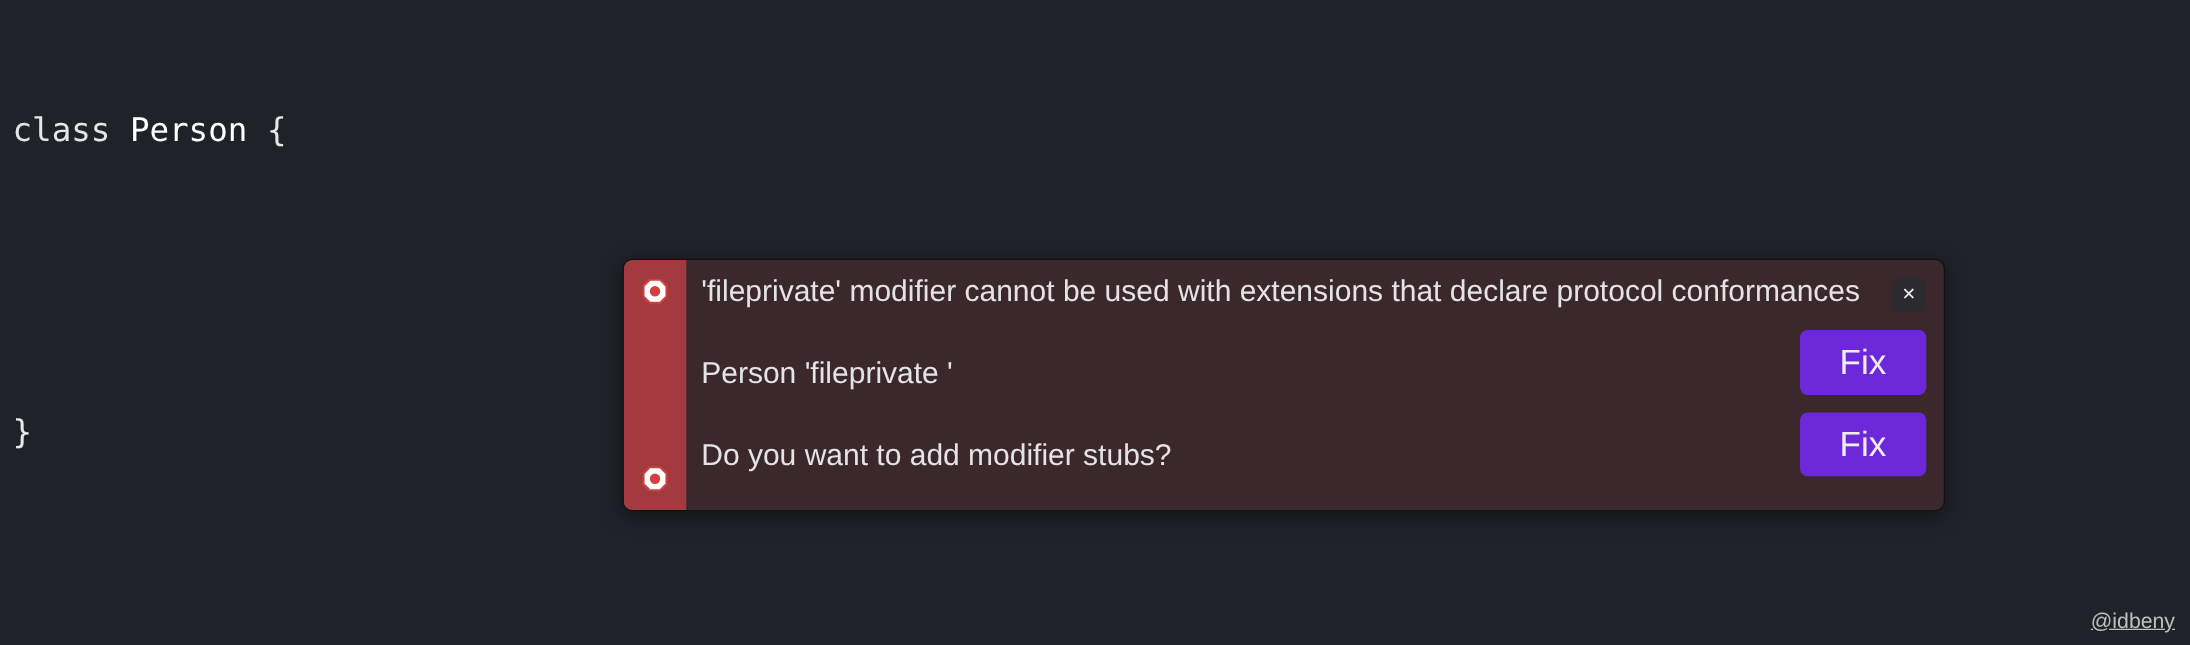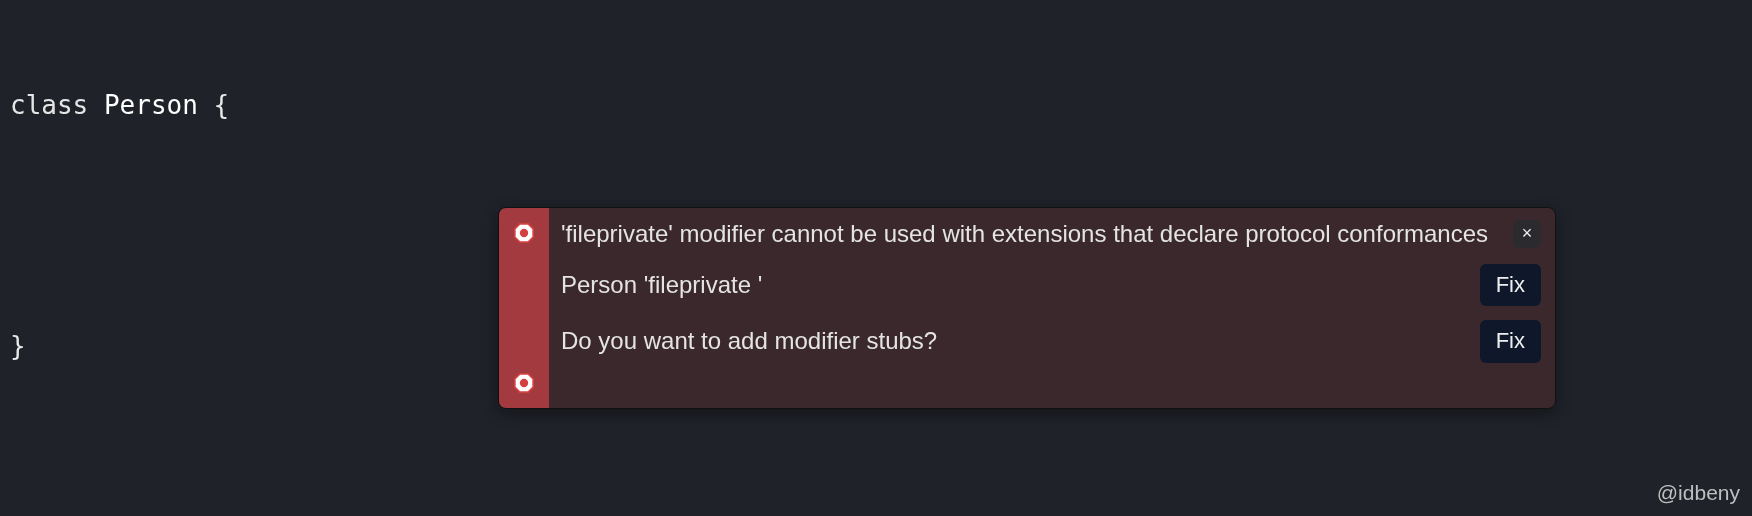--- a/index.html
+++ b/index.html
@@ -48,21 +48,21 @@
   }
   .popup-body {
     flex: 1;
     padding: 10px 14px 12px 12px;
     display: flex;
     flex-direction: column;
     gap: 14px;
   }
   .popup-row {
     display: flex;
-    align-items: center;
+    align-items: flex-end;
     gap: 12px;
   }
   .popup-msg {
     flex: 1;
     line-height: 1.35;
   }
   .err-icon {
     width: 20px; height: 20px;
     flex-shrink: 0;
   }
@@ -77,37 +77,38 @@
     width: 28px; height: 28px;
     border-radius: 6px;
     background: #2b2b2f;
     color: #eee;
     display:flex; align-items:center; justify-content:center;
     font-size: 18px;
     cursor:pointer;
     flex-shrink:0;
   }
   .fix-btn {
-    background: #0f172a;
+    background: #6d28d9;
     color: #eee;
     border-radius: 6px;
-    padding: 4px 16px;
-    font-size: 22px;
+    padding: 4px 32px;
+    font-size: 28px;
     cursor:pointer;
     flex-shrink:0;
     align-self: center;
   }
   .watermark {
     position:absolute;
     right: 12px;
     bottom: 6px;
     color:#d0d0d0;
     font-family: -apple-system, sans-serif;
-    font-size: 21px;
+    font-size: 17px;
     opacity:0.9;
+    text-decoration:underline;
   }
 </style>
 </head>
 <body>
 
 <div class="code">
   <span class="line"><span class="kw">class</span> <span class="type">Person</span><span class="br"> {</span></span>
   <span class="line"></span>
   <span class="line br">}</span>
   <span class="line"></span>

